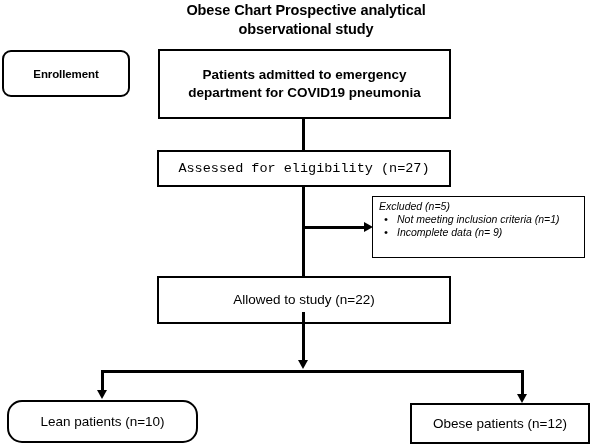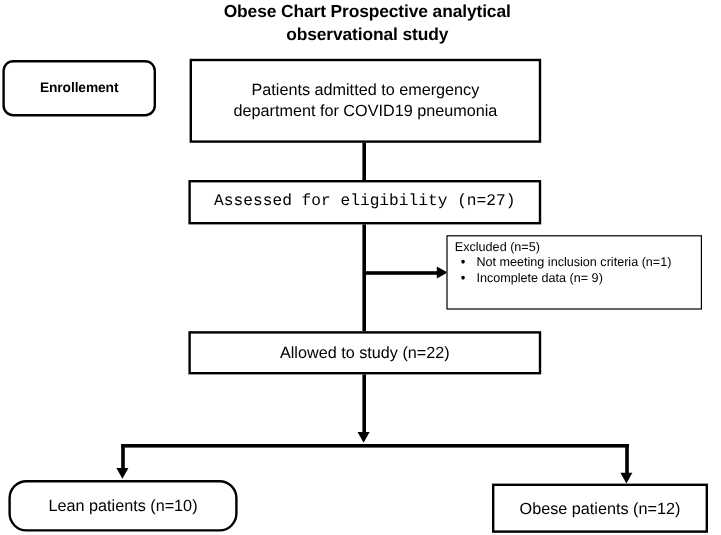--- a/index.html
+++ b/index.html
@@ -62,20 +62,21 @@
   
   .excl-box {
     position: absolute;
     box-sizing: border-box;
     border: 1.8px solid #000000;
     background: #ffffff;
     padding: 3px 4px 5px 6px;
     font-size: 10.5px;
     line-height: 13.2px;
     text-align: left;
+    font-style: italic;
   }
   .excl-head {
     display: block;
     margin-bottom: 0px;
   }
   .excl-list {
     list-style: none;
     margin: 0;
     padding: 0;
   }
@@ -127,21 +128,21 @@
 
   <div class="title">
     <div>Obese Chart Prospective analytical</div>
     <div>observational study</div>
   </div>
 
   <div class="stage-pill" style="left:2px; top:50px; width:128px; height:47px;">
     <span>Enrollement</span>
   </div>
 
-  <div class="proc-box" style="left:158px; top:49px; width:293px; height:70px;">
+  <div class="proc-box" style="left:158px; top:49px; width:293px; height:70px;font-weight:bold;">
     <div>
       <div>Patients admitted to emergency</div>
       <div>department for COVID19 pneumonia</div>
     </div>
   </div>
 
   <div class="vline" style="left:302px; top:119px; height:32px;"></div>
 
   <div class="proc-box" style="left:157px; top:150px; width:294px; height:37px;font-family:Liberation Mono, monospace;">
     <span>Assessed for eligibility (n=27)</span>
@@ -153,21 +154,21 @@
   <div class="arrow-right" style="left:364px; top:222px;"></div>
 
   <div class="excl-box" style="left:372px; top:196px; width:213px; height:62px;">
     <span class="excl-head">Excluded (n=5)</span>
     <ul class="excl-list">
       <li>Not meeting inclusion criteria (n=1)</li>
       <li>Incomplete data (n= 9)</li>
     </ul>
   </div>
 
-  <div class="proc-box" style="left:157px; top:276px; width:294px; height:36px;">
+  <div class="proc-box" style="left:157px; top:276px; width:294px; height:48px;">
     <span>Allowed to study (n=22)</span>
   </div>
 
 
   <div class="vline" style="left:302px; top:312px; height:52px;"></div>
   <div class="arrow-down" style="left:298px; top:360px;"></div>
 
   <div class="hline" style="left:101px; top:370px; width:423px;"></div>
 
   <div class="vline" style="left:101px; top:370px; height:24px;"></div>

